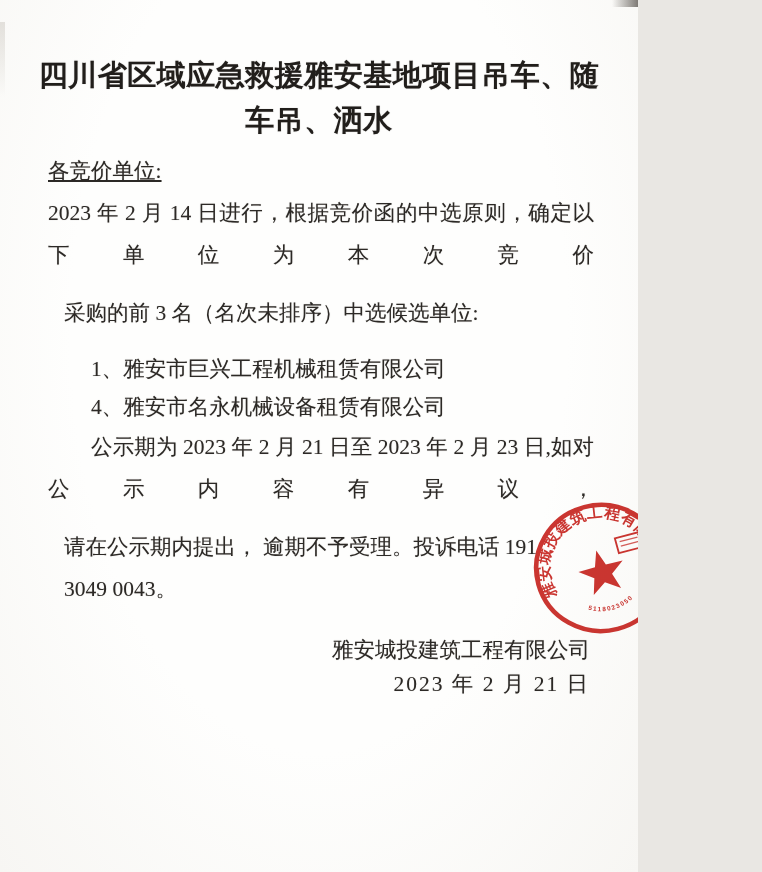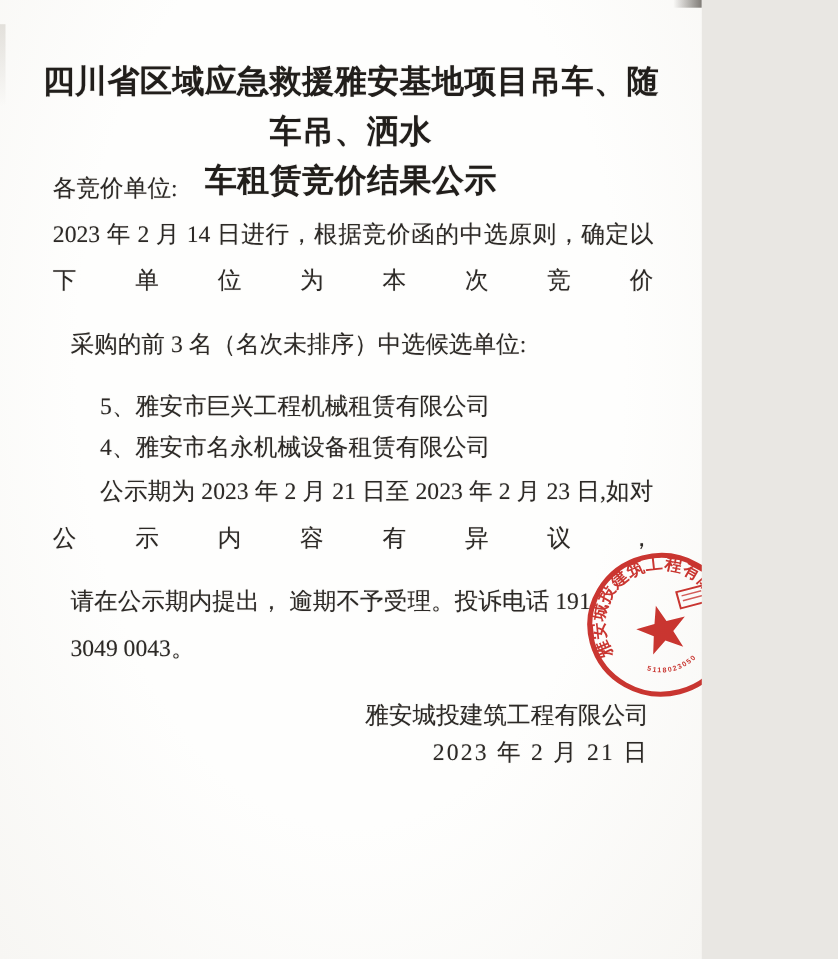--- a/index.html
+++ b/index.html
@@ -29,21 +29,21 @@
     font-family:"Liberation Sans", sans-serif;
     font-weight:700; font-size:29px; line-height:45px;
     color:#211e1b; letter-spacing:0.5px;
     text-shadow:0 0 1px rgba(40,35,30,.35);
   }
   .content {
     position:absolute; top:150px; left:48px; right:44px;
     font-size:21.5px;
     text-shadow:0 0 1px rgba(60,52,44,.30);
   }
-  .salutation { margin:0; line-height:42px; }
+  .salutation { margin:0; line-height:42px;text-decoration:underline; }
   .jline { margin:0; line-height:42px; text-align:justify; text-align-last:justify; }
   .lline { margin:16px; line-height:42px; text-align:left; }
   .indent { text-indent:2em; }
   .winner-list { margin:0; }
   .winner { margin:0; line-height:38px; padding-left:2em; }
   .signature { margin-top:26px; text-align:right; padding-right:4px; }
   .sig-company { line-height:28px; }
   .sig-date { line-height:40px; letter-spacing:2px; }
   .seal {
     position:absolute; left:527px; top:496px; width:148px; height:144px;
@@ -66,33 +66,32 @@
 </head>
 <body>
 
 <div class="page">
 
   <div class="scan-corner-mark"></div>
   <div class="scan-edge-smudge"></div>
 
   <h1 class="doc-title">
     <span>四川省区域应急救援雅安基地项目吊车、随车吊、洒水</span><br>
-    <span>车租赁竞价结果公示</span>
   </h1>
 
   <div class="content">
     <p class="salutation">各竞价单位:</p>
 
     <div>
       <p class="jline">2023 年 2 月 14 日进行，根据竞价函的中选原则，确定以下单位为本次竞价</p>
       <p class="lline">采购的前 3 名（名次未排序）中选候选单位:</p>
     </div>
 
     <div class="winner-list">
-      <p class="winner">5、雅安市巨兴工程机械租赁有限公司</p>
+      <p class="winner">1、雅安市巨兴工程机械租赁有限公司</p>
       <p class="winner">4、雅安市名永机械设备租赁有限公司</p>
     </div>
 
     <div>
       <p class="jline indent">公示期为 2023 年 2 月 21 日至 2023 年 2 月 23 日,如对公示内容有异议，</p>
       <p class="lline">请在公示期内提出， 逾期不予受理。投诉电话 191 3049 0043。</p>
     </div>
 
     <div class="signature">
       <div class="sig-company">雅安城投建筑工程有限公司</div>

